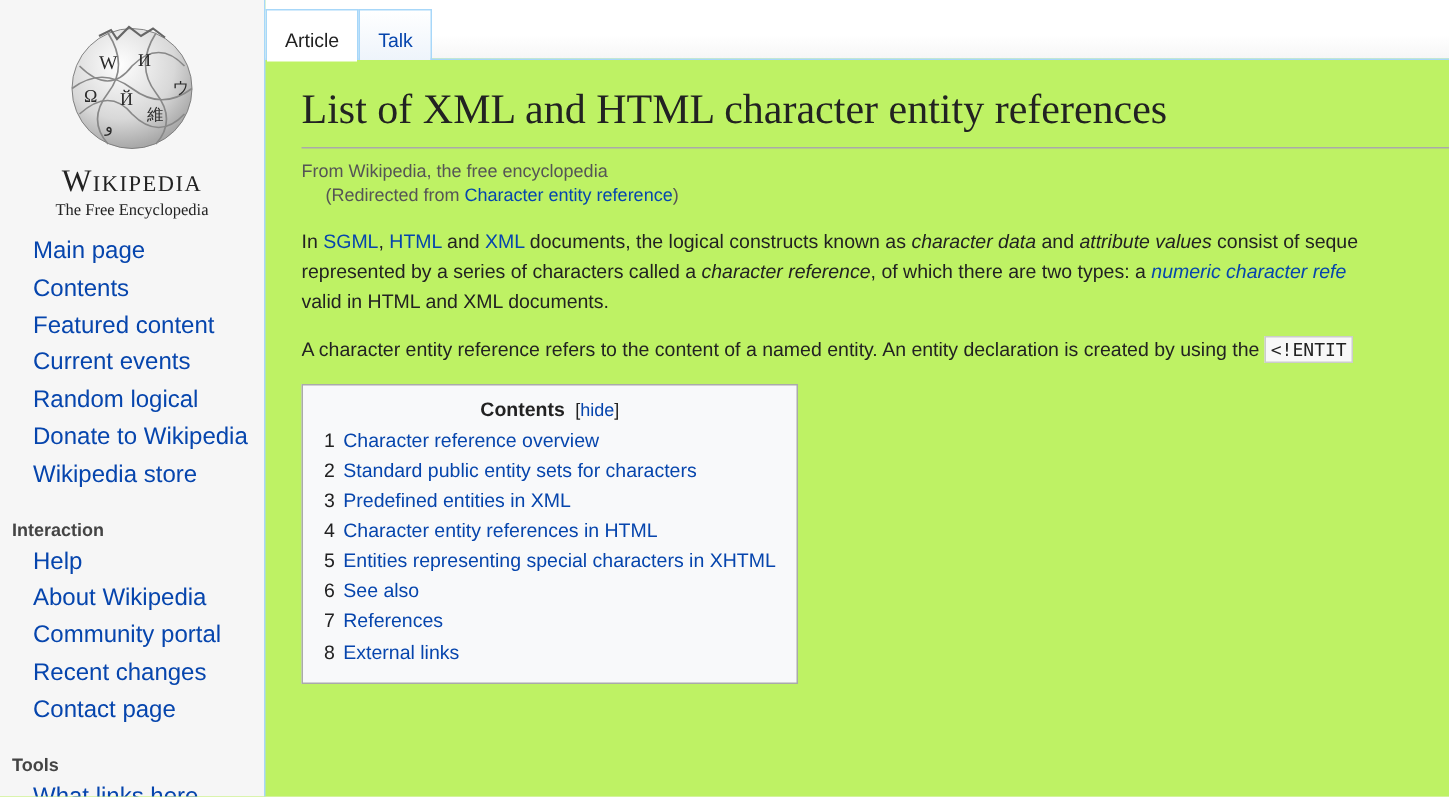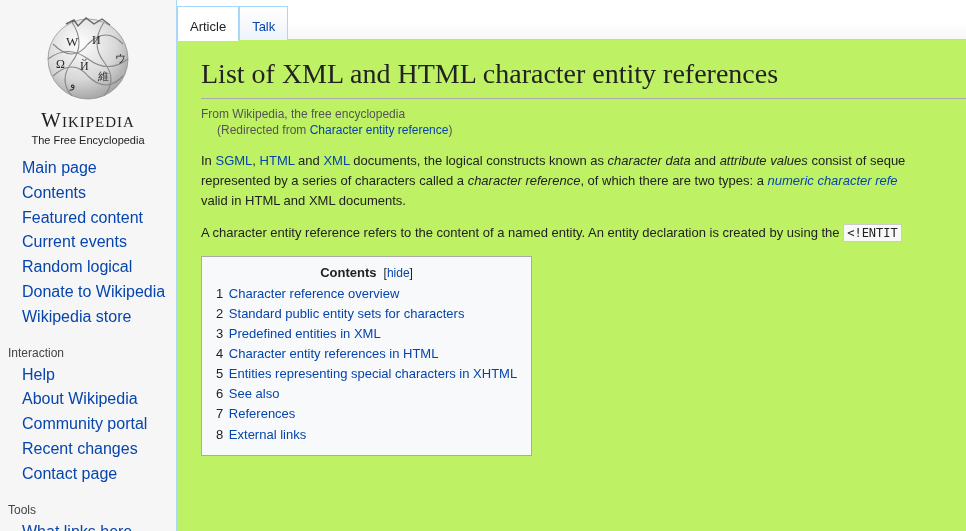--- a/index.html
+++ b/index.html
@@ -4,23 +4,23 @@
 <style>
   * { box-sizing: border-box; margin: 0; padding: 0; }
   body { font-family: sans-serif; font-size: 13px; background: #f6f6f6; color: #222; width: 966px; height: 531px; overflow: hidden; position: relative; }
   a { color: #0645ad; text-decoration: none; cursor: pointer; }
 
   
   .sidebar { position: absolute; left: 0; top: 0; width: 176px; height: 531px; padding: 8px 0 0 0; }
   .logo-wrap { text-align: center; padding: 6px 0 10px; }
   .logo-svg { width: 120px; height: 90px; margin: 0 auto; display: block; }
   .wordmark { font-family: "Linux Libertine", Georgia, "Times New Roman", serif; font-variant: small-caps; font-size: 21px; letter-spacing: 1px; margin-top: 4px; }
-  .slogan { font-family: Liberation Sans, sans-serif; font-size: 11px; margin-top: 1px; }
+  .slogan { font-family: Liberation Serif, serif; font-size: 11px; margin-top: 1px; }
   .portal { padding: 0 8px 6px 22px; }
-  .portal h3 { font-size: 12px; font-weight: normal; color: #444; padding: 10px 0 3px 0; margin-left: -14px; }
+  .portal h3 { font-size: 12px; font-weight: bold; color: #444; padding: 10px 0 3px 0; margin-left: -14px; }
   .portal ul { list-style: none; }
   .portal li { font-size: 16px; line-height: 1.55; }
   .portal li a { color: #0645ad; }
 
   
   .content { position: absolute; left: 176px; top: 0; right: 0; height: 531px; background: #bef264; border-left: 1px solid #a7d7f9; }
   .tabs { display: flex; align-items: flex-end; height: 40px; padding-left: 0; background: linear-gradient(to bottom, #fff 0, #fff 60%, #f6f6f6 100%); border-bottom: 1px solid #a7d7f9; }
   .tab { padding: 12px 12px 6px; font-size: 13px; border: 1px solid #a7d7f9; border-bottom: none; margin-bottom: -1px; background: #fff; position: relative; }
   .tab.active { color: #222; }
   .tab.inactive { color: #0645ad; background: linear-gradient(to bottom,#fff,#eef4fb); }

